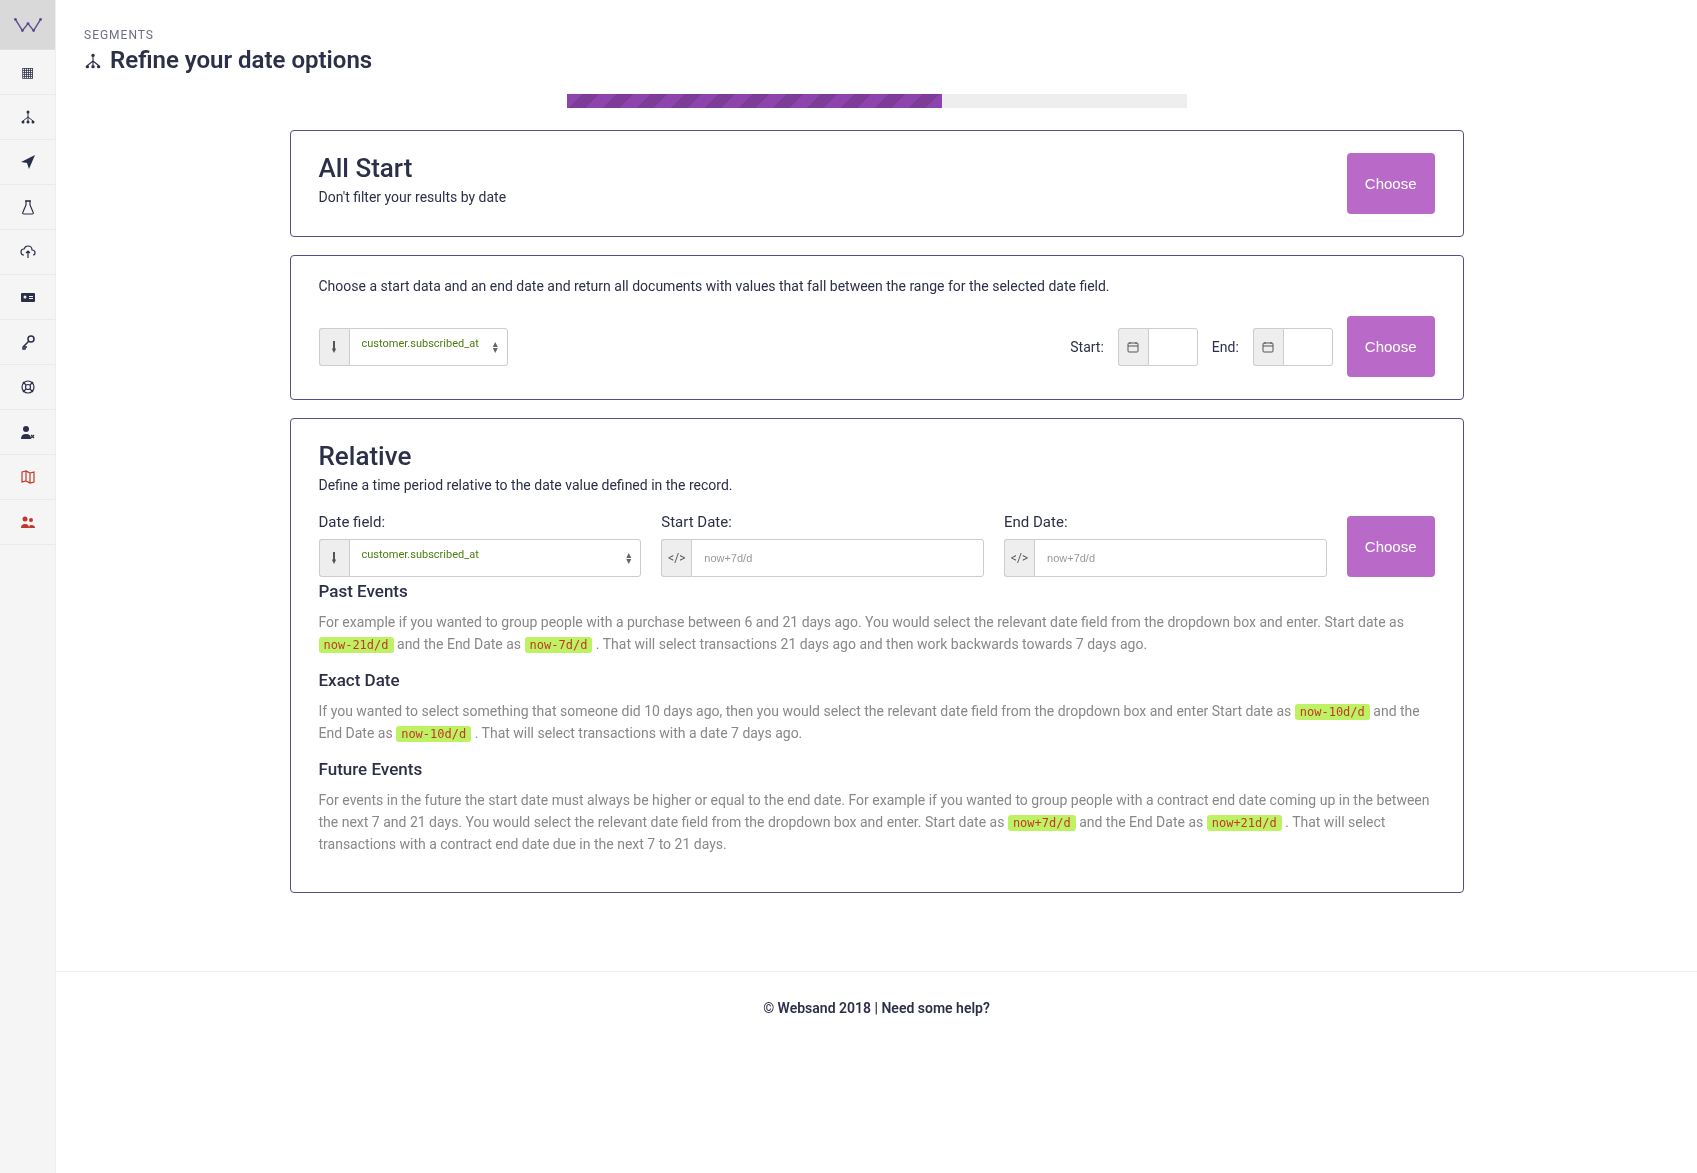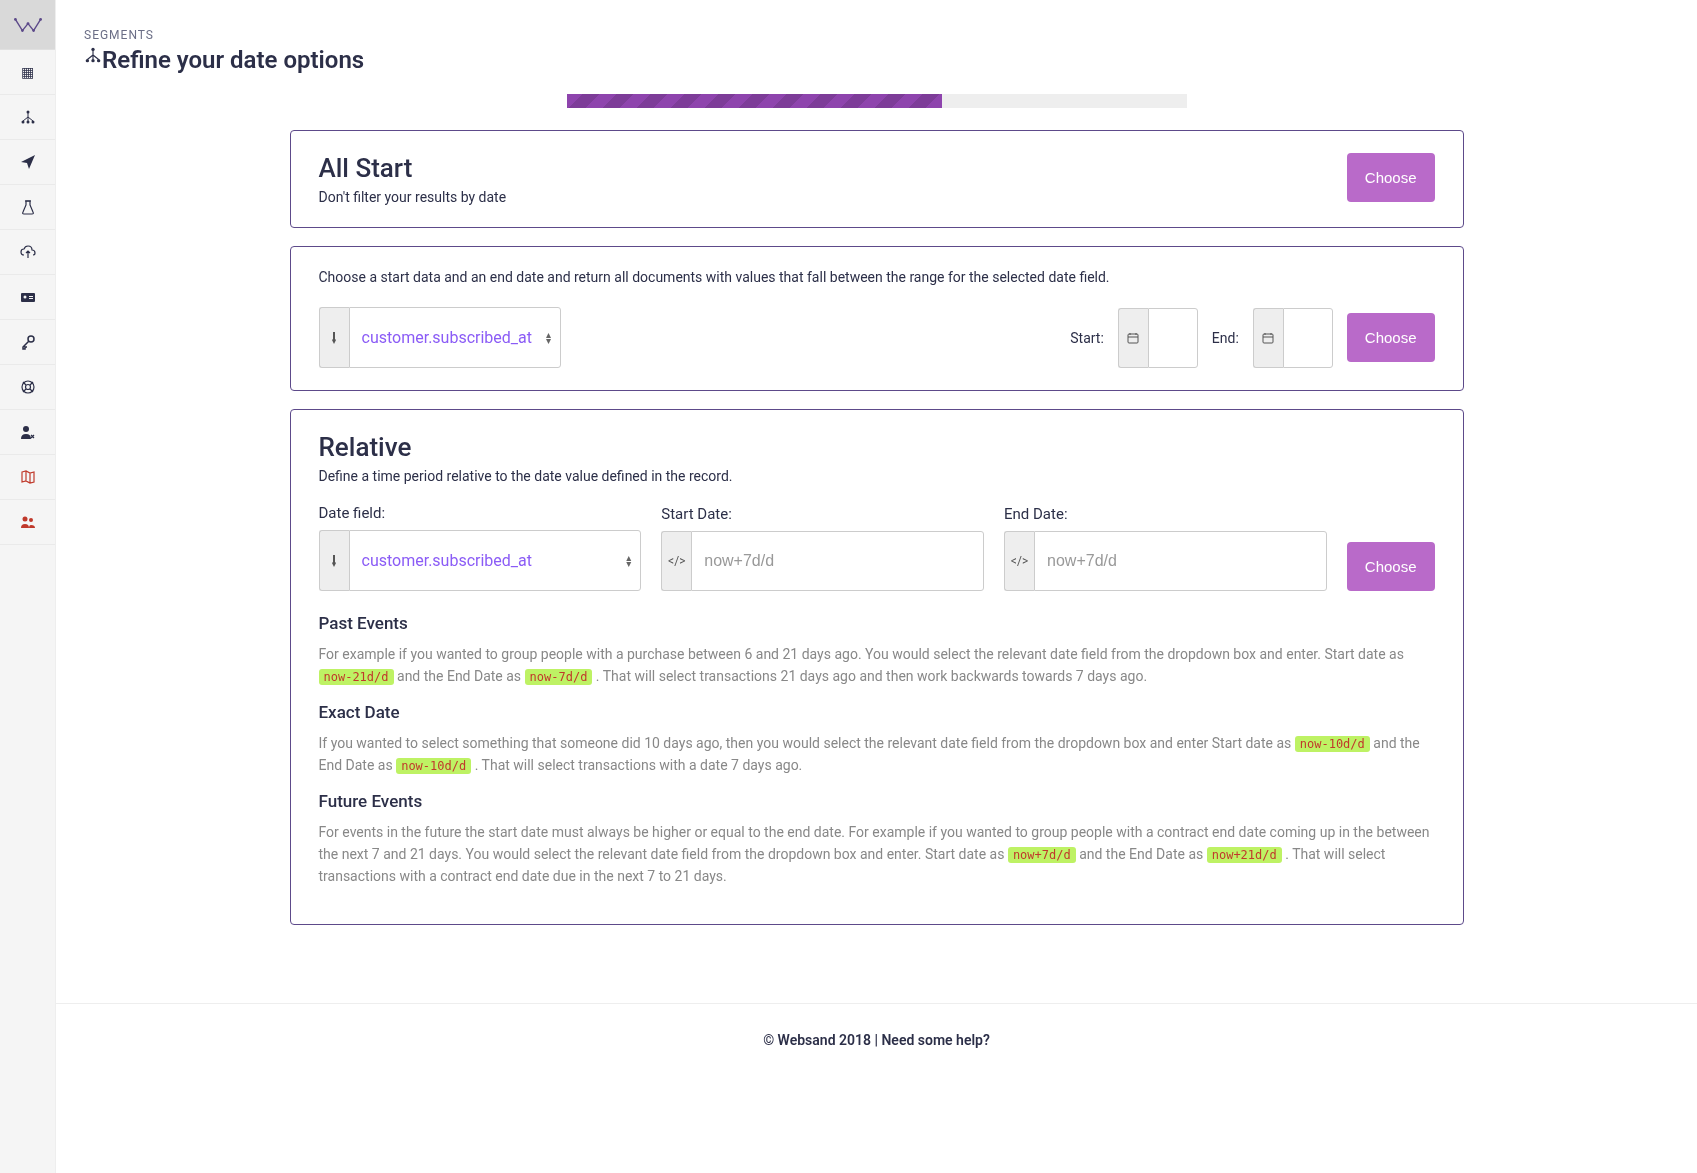--- a/index.html
+++ b/index.html
@@ -12,52 +12,52 @@
 .logo-cell svg { width: 28px; height: 18px; }
 .nav-item { height: 45px; display: flex; align-items: center; justify-content: center; border-bottom: 1px solid #eaeaea; cursor: pointer; color: #2c2f48; }
 .nav-item.red { color: #c0392b; }
 .nav-item svg { width: 16px; height: 16px; }
 .nav-item .icon-font { font-size: 14px; }
 
 
 .main { flex: 1; display: flex; flex-direction: column; }
 .header { padding: 28px 4px 10px 28px; }
 .breadcrumb { font-size: 12px; letter-spacing: 1px; color: #6b6e86; text-transform: uppercase; margin-bottom: 4px; }
-.page-title-row { display: flex; align-items: flex-start; }
+.page-title-row { display: flex; align-items: flex-end; gap: 8px; }
 .page-title { font-size: 24px; font-weight: 600; color: #2c2f48; }
 .page-title-icon { color: #2c2f48; }
 
 .content { padding: 0 28px 40px 28px; max-width: 1230px; margin: 0 auto; width: 100%; }
 
 .progress-wrap { margin: 10px auto 22px; width: 620px; height: 14px; background: #eee; position: relative; }
 .progress-fill { height: 100%; width: 60.5%; background: repeating-linear-gradient(-45deg, #8e44ad 0 12px, #7d3c98 12px 24px); }
 
 .card { border: 1px solid #5d4a8a; border-radius: 4px; padding: 22px 28px; margin-bottom: 18px; }
 .card-head { display: flex; justify-content: space-between; align-items: flex-start; }
 .card-title { font-size: 26px; font-weight: 500; color: #2c2f48; margin-bottom: 6px; }
 .card-sub { font-size: 14px; color: #2c2f48; }
-.btn-choose { background: #b96ac9; color: #fff; border: none; border-radius: 4px; padding: 16px 18px; font-size: 15px; cursor: pointer; text-align: right; }
+.btn-choose { background: #b96ac9; color: #fff; border: none; border-radius: 4px; padding: 22px 18px; font-size: 15px; cursor: pointer; text-align: right; }
 
 .form-row { display: flex; align-items: center; gap: 14px; margin-top: 22px; flex-wrap: wrap; }
 .input-group { display: flex; align-items: stretch; }
 .input-addon { background: #eee; border: 1px solid #ccc; border-right: none; display: flex; align-items: center; justify-content: center; width: 30px; color: #555; font-size: 12px; border-radius: 3px 0 0 3px; }
-.select-field, .text-field { border: 1px solid #ccc; padding: 20px 12px; font-size: 16px; color: #8b5cf6; background: #fff; border-radius: 0 3px 3px 0; min-height: 38px; }
+.select-field, .text-field { border: 1px solid #ccc; padding: 8px 12px; font-size: 11px; color: #4d7c0f; background: #fff; border-radius: 0 3px 3px 0; min-height: 38px; }
 .select-wrap { position: relative; display: flex; }
 .select-caret { position: absolute; right: 10px; top: 50%; transform: translateY(-50%); font-size: 10px; color: #666; pointer-events: none; line-height: 0.6; }
 .date-input { width: 50px; }
 .label-inline { font-size: 14px; color: #2c2f48; }
 
 .form-cols { display: flex; gap: 20px; margin-top: 20px; align-items: flex-end; }
 .form-col { flex: 1; }
 .form-col-btn { flex: 0 0 auto; }
 .form-col-label { font-size: 15px; color: #2c2f48; margin-bottom: 8px; display: block; }
 .form-col .input-group { width: 100%; }
 .form-col .select-field, .form-col .text-field { flex: 1; }
 
-.help-section { margin-top: 22px; }
+.help-section { margin-top: 4px; }
 .help-h { font-size: 17px; font-weight: 500; color: #2c2f48; margin-bottom: 10px; }
 .help-p { font-size: 14px; color: #888; line-height: 1.6; margin-bottom: 14px; }
 code { background: #bef264; color: #c0392b; padding: 1px 5px; border-radius: 3px; font-family: Menlo, Consolas, monospace; font-size: 12px; }
 
 .footer { text-align: center; padding: 28px 0; font-size: 14px; color: #2c2f48; border-top: 1px solid #eee; margin-top: 20px; font-weight: 600; }
 
 .text-field::placeholder { color: #999; }
 </style>
 </head>
 <body>

